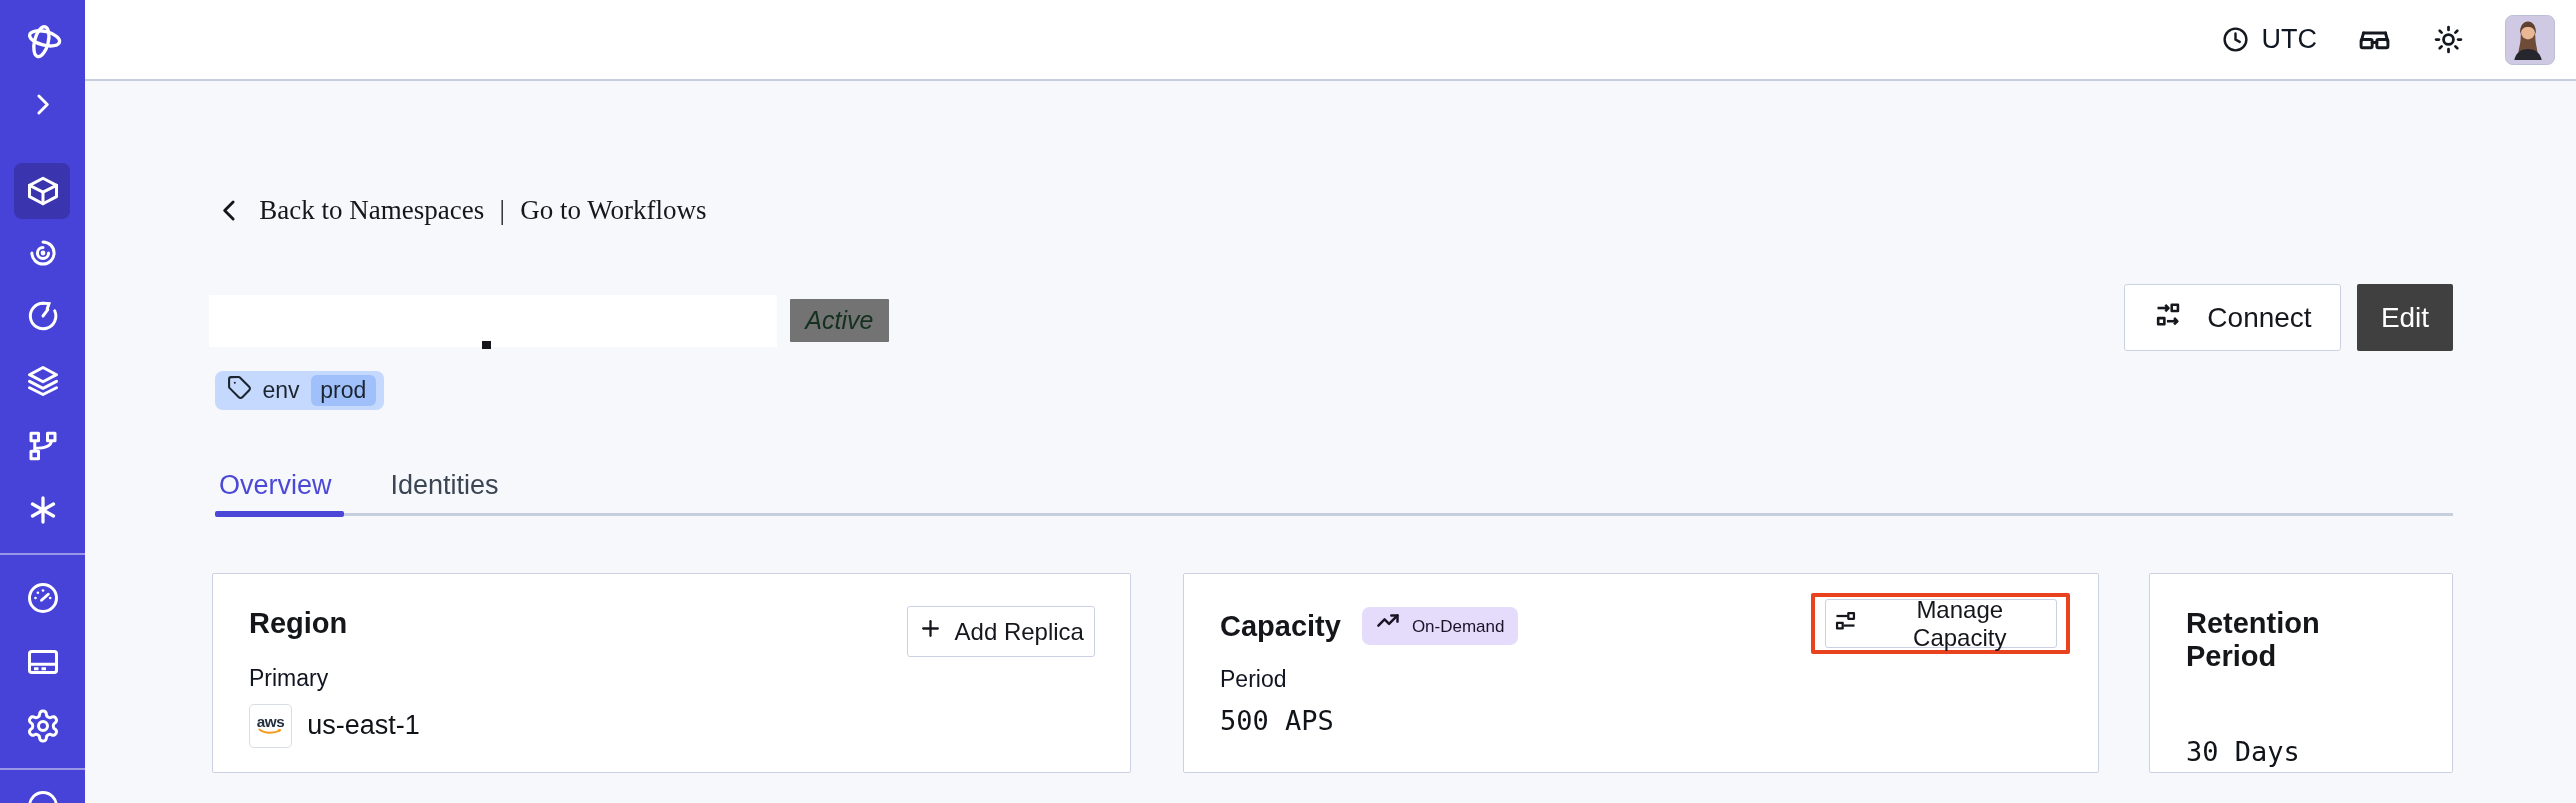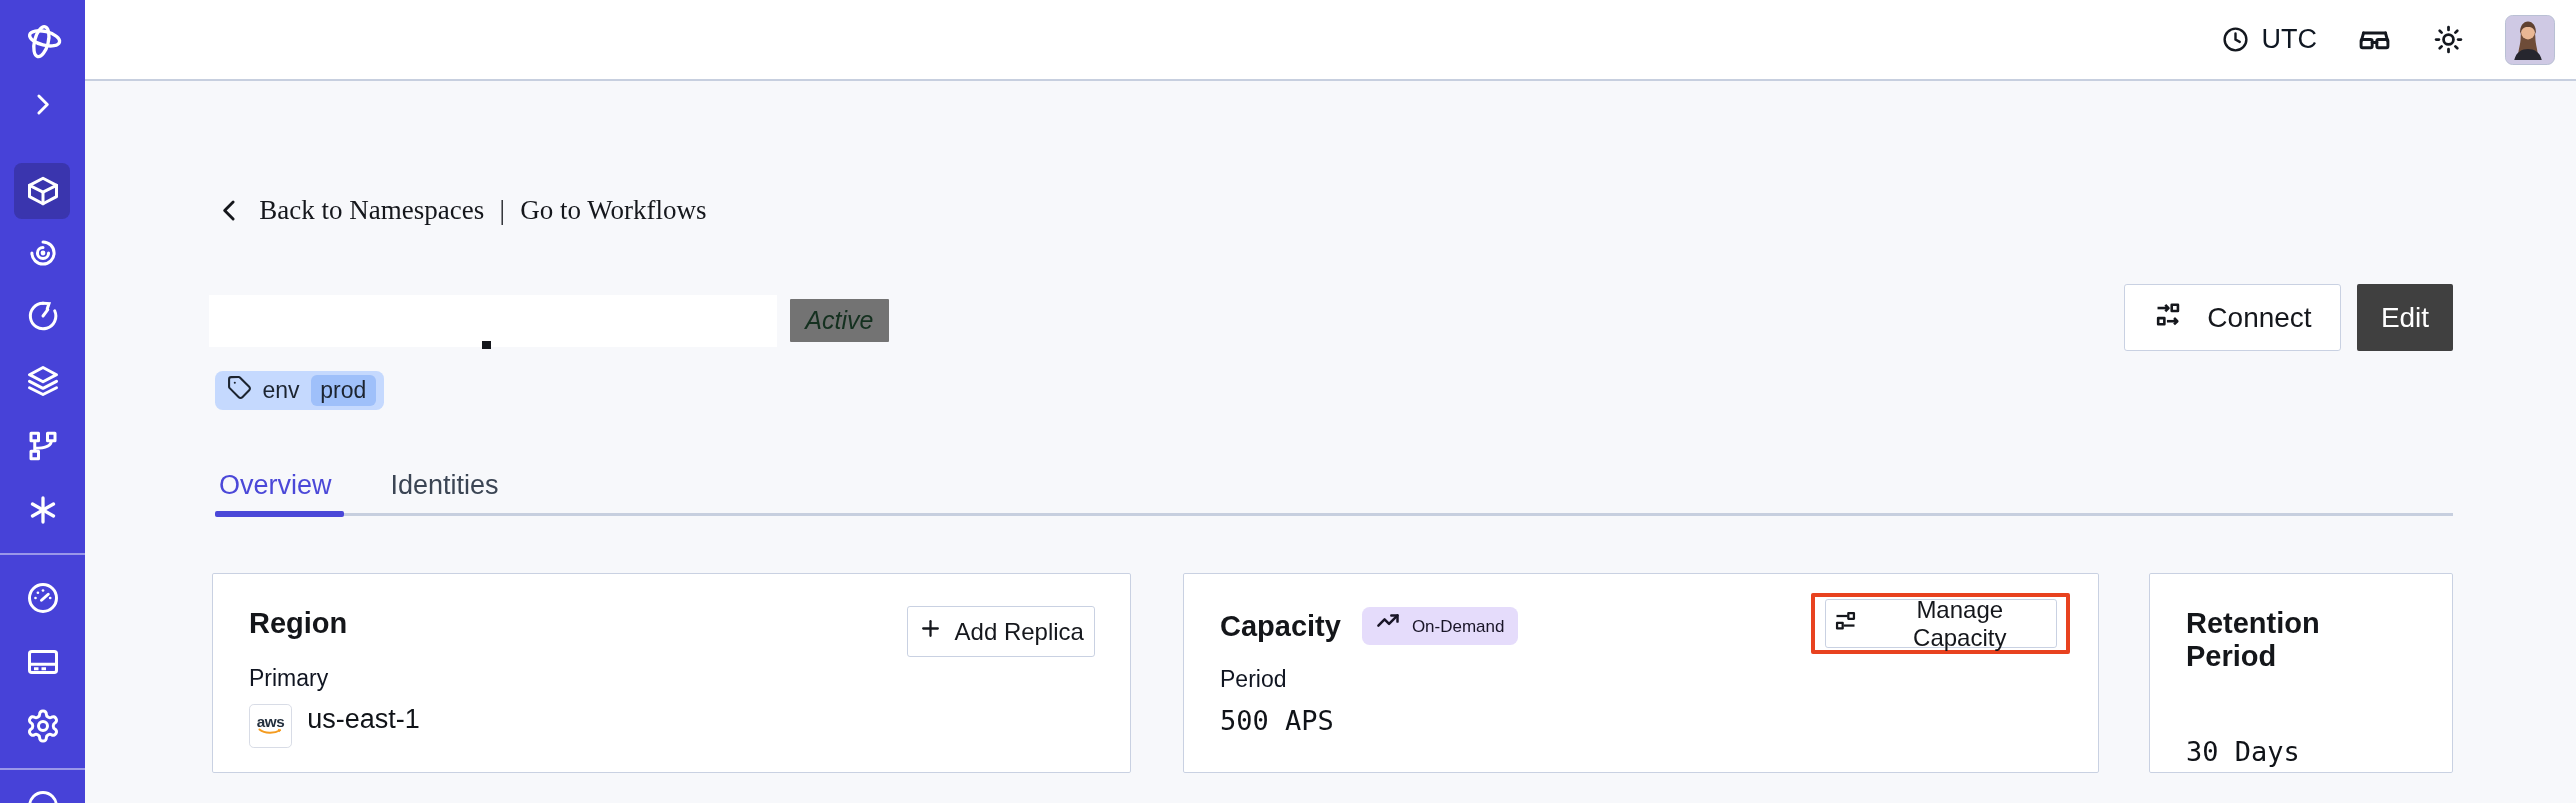--- a/index.html
+++ b/index.html
@@ -39,21 +39,21 @@
   .tabs{position:absolute;left:219px;top:470px;display:flex;gap:59px;font-size:27px;font-weight:500;}
   .tab{cursor:pointer;color:#3b4554;padding-bottom:17.3px;}
   .tab.active{color:#4b48d8;}
   .tabline{position:absolute;left:215px;top:513px;width:2238px;height:2.9px;background:#c7cfdf;}
   .tabline-active{position:absolute;left:215px;top:511px;width:129px;height:5.8px;background:#4b48d8;border-radius:1.9px;}
 
   
   .card{position:absolute;top:573px;height:200px;background:#fff;border:1.9px solid #c9d1e2;border-radius:1.9px;box-sizing:border-box;padding:33px 36px;}
   .card-title{font-size:29px;font-weight:600;color:#14161a;line-height:33px;display:flex;align-items:center;gap:21px;}
   .card-label{font-size:23px;color:#101521;margin-top:25px;}
-  .card-value{font-size:27px;color:#101318;margin-top:11.5px;display:flex;align-items:flex-start;gap:15.3px;}
+  .card-value{font-size:27px;color:#101318;margin-top:11.5px;display:flex;align-items:center;gap:15.3px;}
   .mono{font-family:"DejaVu Sans Mono",monospace;font-size:27px;}
   .card-action{position:absolute;display:flex;align-items:center;justify-content:center;gap:11.5px;font-size:24px;background:#fff;border:1.9px solid #c9d1e2;border-radius:2.9px;color:#15171c;cursor:pointer;box-sizing:border-box;}
   .badge-ondemand{height:38px;background:#e5dcfb;border-radius:7.7px;display:flex;align-items:center;gap:9.6px;padding:0 13.4px;font-size:17px;font-weight:400;color:#191527;}
   .aws-badge{width:43px;height:44px;background:#fff;border:1.9px solid #d8dce6;border-radius:4.8px;display:flex;flex-direction:column;align-items:center;justify-content:center;box-sizing:border-box;}
   .aws-badge .aws-text{font-size:15.3px;font-weight:bold;color:#232f3e;line-height:13.4px;letter-spacing:-0.5px;}
   .annotation{position:absolute;left:1811px;top:593px;width:259px;height:61px;border:4.8px solid #e8421f;border-radius:1.9px;box-sizing:border-box;display:flex;align-items:center;justify-content:center;z-index:3;}
 </style>
 </head>
 <body>
 

